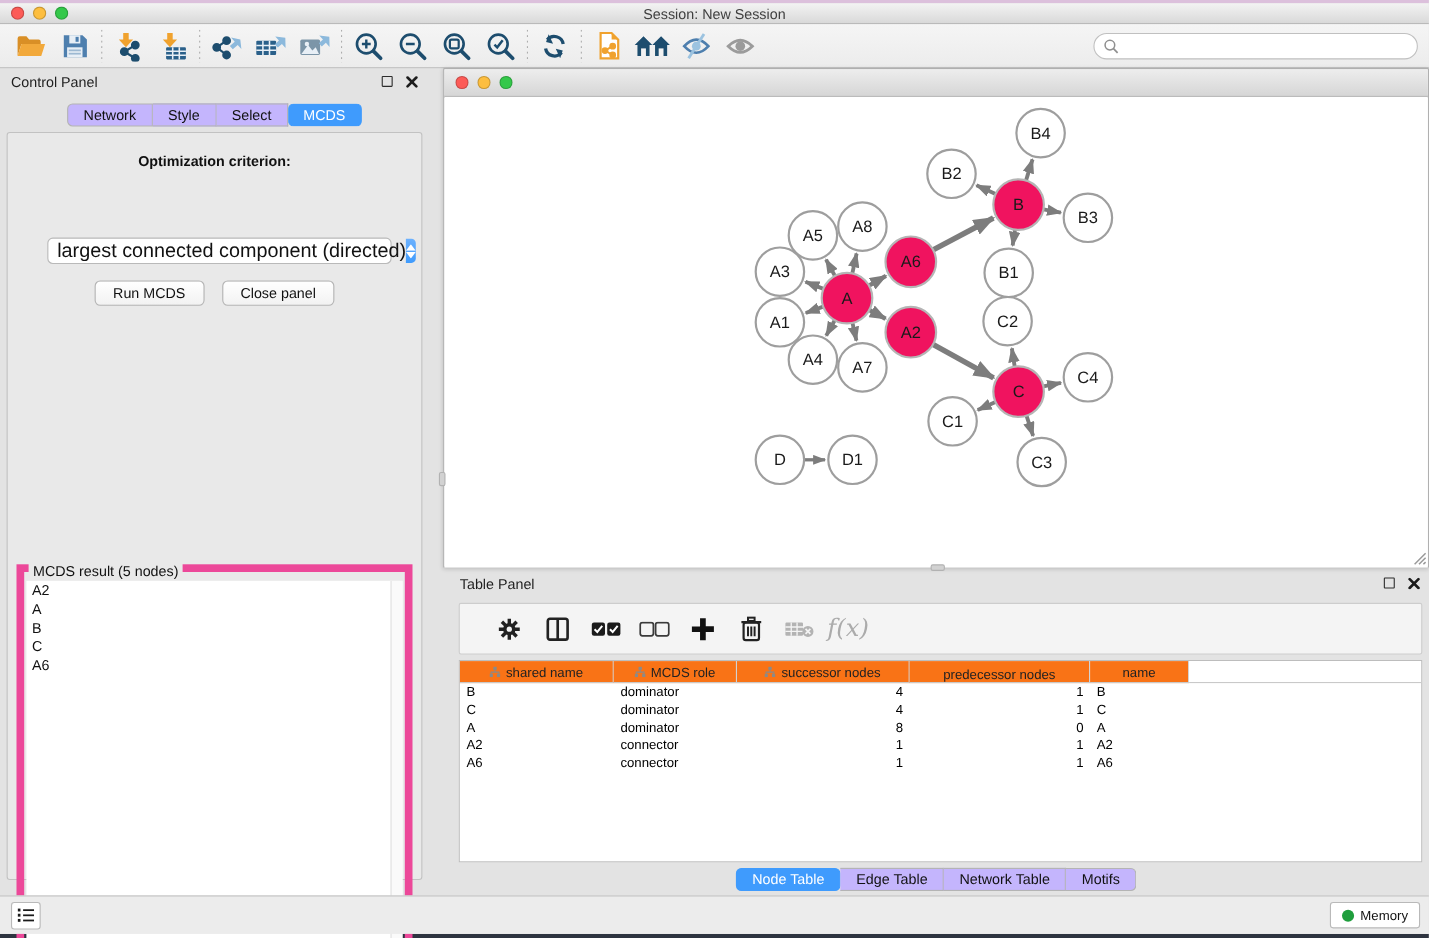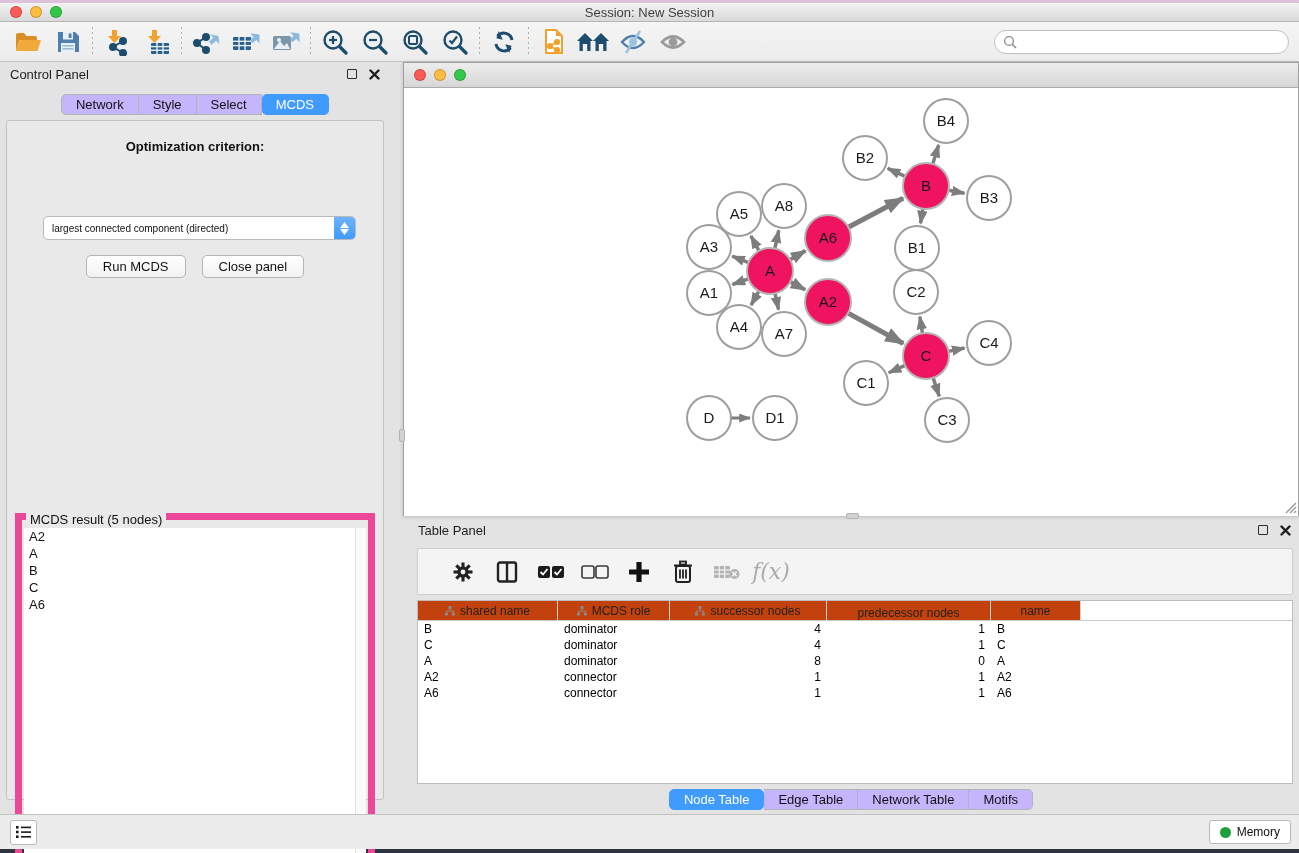--- a/index.html
+++ b/index.html
@@ -40,21 +40,21 @@
   .seg { height:21px; padding:0 14px; background:#c4b5fd; border:1px solid #b4b4b4; border-left:none;
          font-size:13px; color:#111; display:flex; align-items:center; }
   .seg:first-child { border-left:1px solid #b4b4b4; border-radius:5px 0 0 5px; }
   .seg:last-child { border-radius:0 5px 5px 0; }
   .seg.active { background:#3f9bfd; border-color:#3f9bfd; color:#fff; border-radius:5px; }
   .cp-body { position:absolute; left:6px; top:58px; width:378px; height:680px;
              background:#e9e9e9; border:1px solid #c2c2c2; border-radius:3px; }
   .opt-label { text-align:center; margin-top:18px; font-size:13px; font-weight:bold; color:#111; }
   .dropdown { position:absolute; left:36px; top:95px; width:313px; height:24px; background:#fff;
               border:1px solid #b9b9b9; border-radius:5px; display:flex; align-items:center; }
-  .dropdown .dd-text { flex:1; font-size:10px; color:#111; padding-left:8px; white-space:nowrap; }
+  .dropdown .dd-text { flex:1; font-size:18px; color:#111; padding-left:8px; white-space:nowrap; }
   .dd-stepper { width:21px; height:22px; background:linear-gradient(#6db2fe,#3f9bfd); border-radius:0 4px 4px 0;
                 display:flex; flex-direction:column; align-items:center; justify-content:center; gap:1px; }
   .dd-stepper svg { display:block; }
   .btn-row { position:absolute; left:0; top:134px; width:100%; display:flex; justify-content:center; gap:16px; }
   .pushbtn { height:23px; padding:0 16px; background:linear-gradient(#ffffff,#f2f2f2); border:1px solid #b5b5b5;
              border-radius:5px; font-size:13px; color:#111; display:flex; align-items:center; }
   .result-group { position:absolute; left:8px; top:392px; width:360px; height:352px;
                   border:7px solid #ec4899; }
   .result-legend { position:absolute; left:4px; top:-8px; background:#e9e9e9; padding:0 4px; font-size:13px; color:#111; }
   .result-list { position:absolute; left:2px; top:8px; right:2px; bottom:2px; background:#fff; overflow:hidden; }
@@ -74,21 +74,21 @@
 
   
   .table-panel { position:absolute; left:403px; top:518px; width:896px; height:296px; }
   .tp-header { padding-left:15px; }
   .tp-toolbar { position:absolute; left:14px; top:30px; width:876px; height:47px; background:#f4f4f4;
                 border:1px solid #cdcdcd; border-radius:2px; display:flex; align-items:center; gap:14px; padding-left:30px; }
   .tp-tool { width:30px; height:30px; display:flex; align-items:center; justify-content:center; }
   .fx { font-family:"DejaVu Serif",serif; font-style:italic; font-size:22px; color:#ababab; }
   .grid { position:absolute; left:14px; top:82px; width:876px; height:184px; background:#fff; border:1px solid #bdbdbd; overflow:hidden; }
   .grid-head { display:flex; height:20px; }
-  .gh-cell { background:#c2410c; border-right:1px solid #d2d2d2; border-bottom:1px solid #c9c9c9;
+  .gh-cell { background:#f97316; border-right:1px solid #d2d2d2; border-bottom:1px solid #c9c9c9;
              font-size:12px; color:#222; display:flex; align-items:center; justify-content:center; gap:5px; }
   .gh-fill { flex:1; background:#fff; border-bottom:1px solid #c9c9c9; }
   .grid-row { display:flex; height:16px; }
   .g-cell { font-size:12px; color:#000; display:flex; align-items:center; padding:0 6px; white-space:nowrap; }
   .g-cell.right { justify-content:flex-end; }
   .tp-tabs { position:absolute; left:0; top:271px; width:100%; display:flex; justify-content:center; }
   .tp-tabs .seg { height:21px; }
 
   
   .status-bar { position:absolute; left:0; top:814px; width:1299px; height:35px; background:#ececec; border-top:1px solid #c2c2c2;

